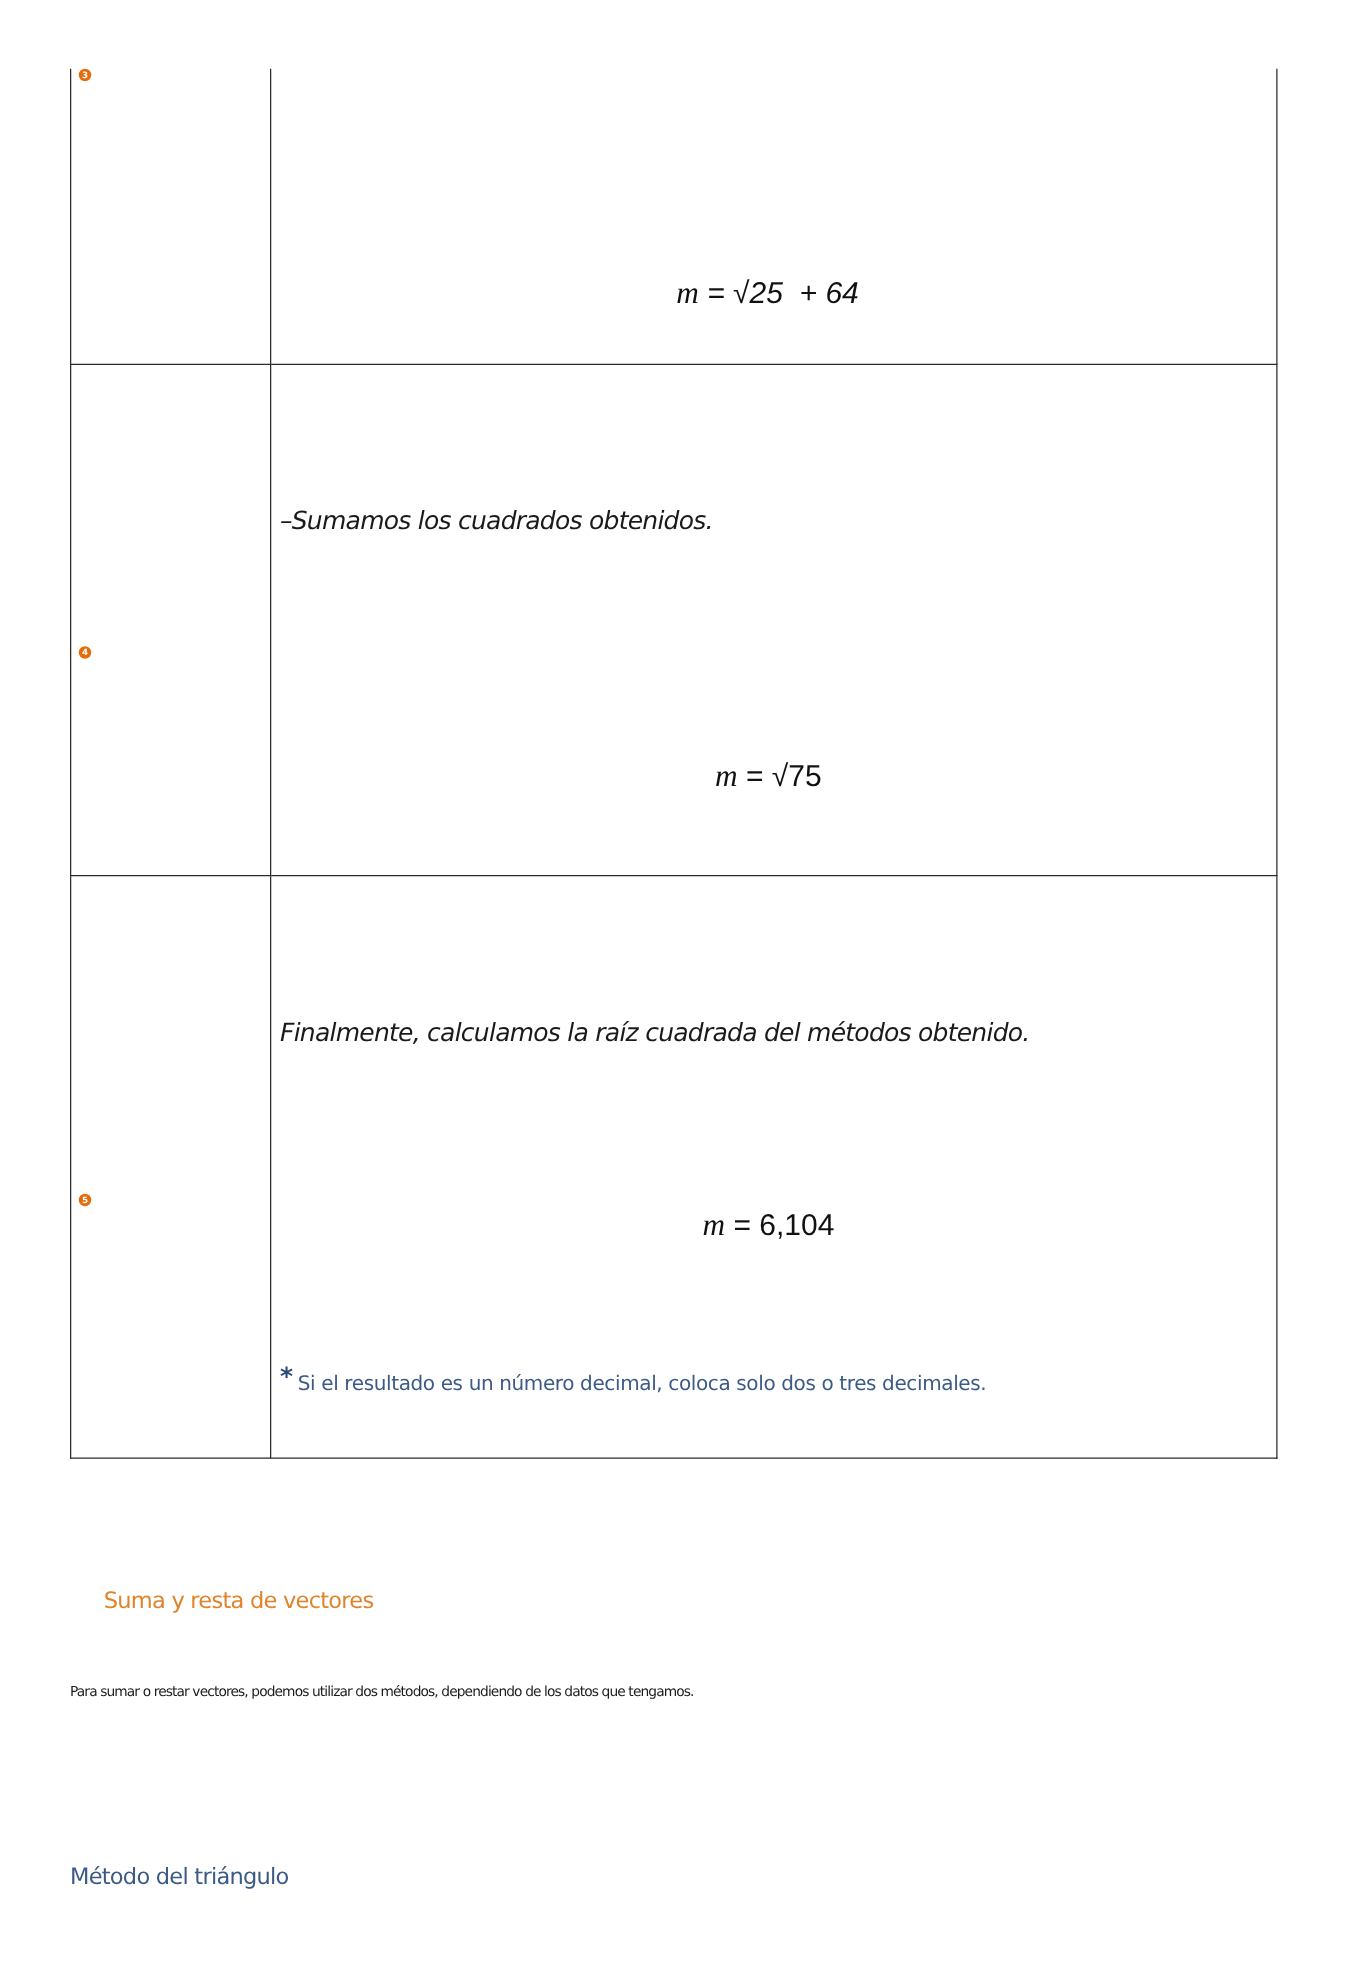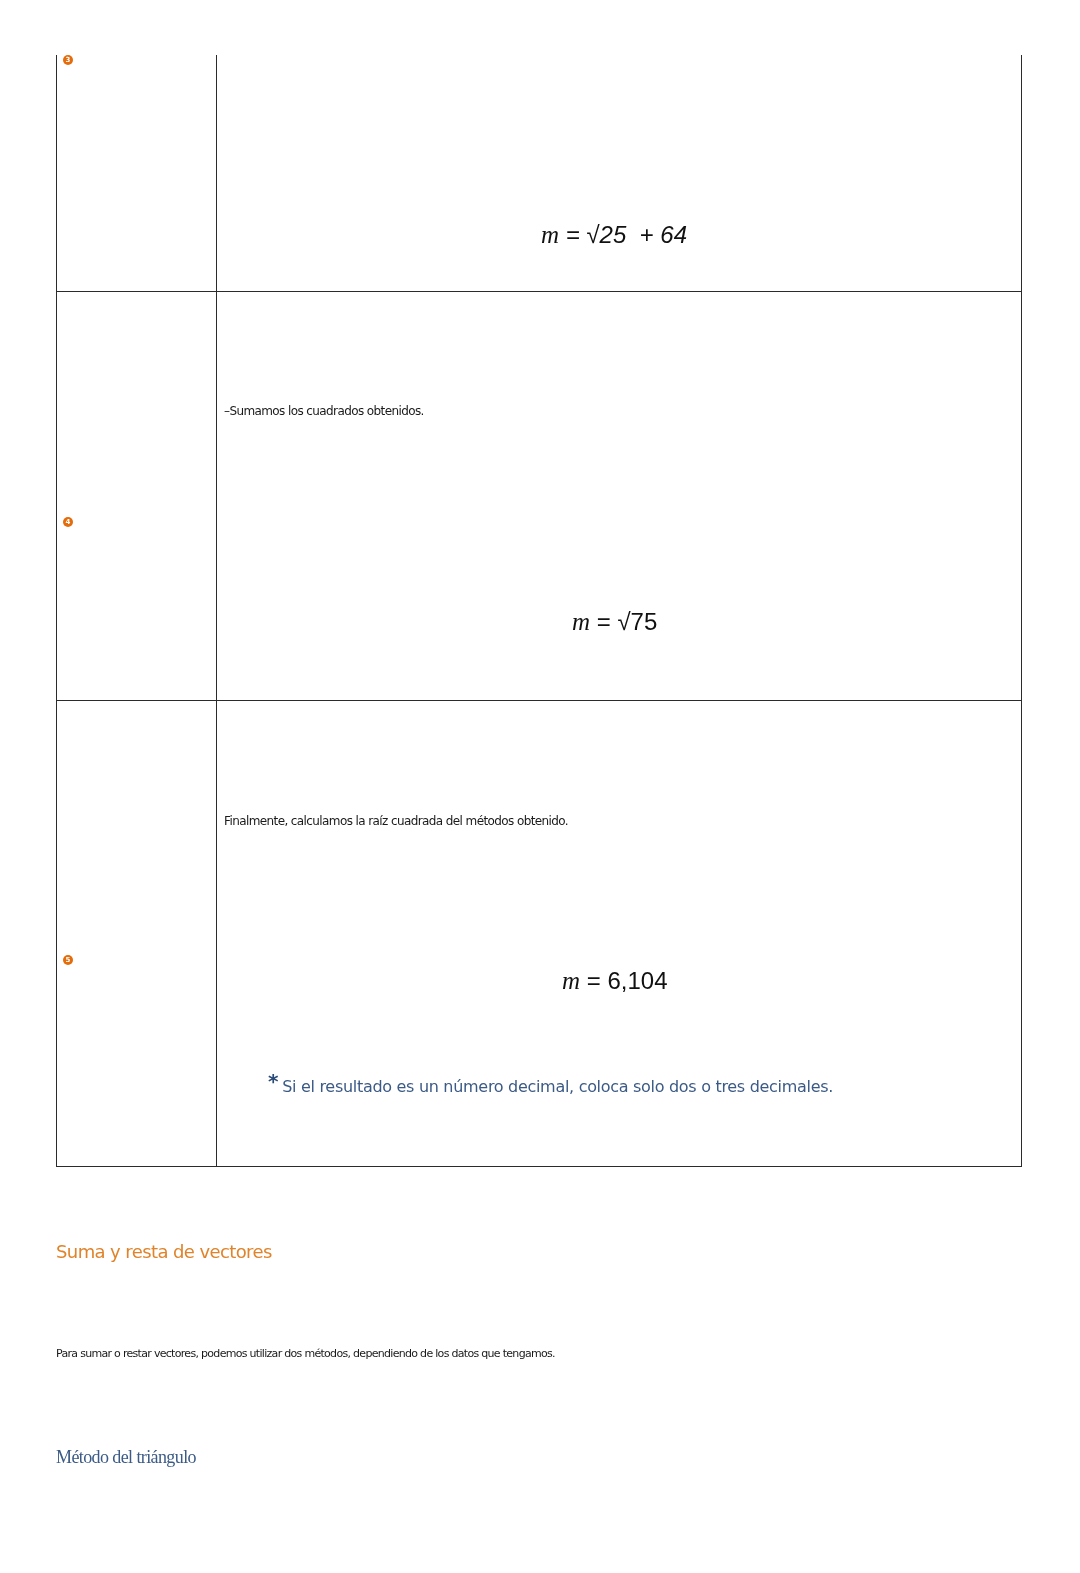--- a/index.html
+++ b/index.html
@@ -45,24 +45,25 @@
       font-size: 7px;
       line-height: 10px;
       text-align: center;
       font-family: "DejaVu Sans", sans-serif;
       font-weight: bold;
     }
     .step-text {
       position: absolute;
       left: 7px;
       font-family: "DejaVu Sans", sans-serif;
-      font-size: 12px;
+      font-size: 20px;
       letter-spacing: -0.6px;
       color: #1a1a1a;
       white-space: nowrap;
+      font-style: italic;
     }
     .formula {
       position: absolute;
       font-family: "Liberation Sans", sans-serif;
       font-size: 24px;
       color: #111111;
       white-space: nowrap;
     }
     .formula .var {
       font-family: "Liberation Serif", serif;
@@ -137,25 +138,25 @@
   <tr style="height:466px;">
     <td class="col-num">
       <span class="step-badge" style="top:254px;">5</span>
     </td>
     <td class="col-body">
       <div class="step-text" style="top:113px;">Finalmente, calculamos la raíz cuadrada del métodos obtenido.</div>
       <div class="formula" style="left:345px; top:266px;">
         <span class="var">m</span>
         <span>= 6,104</span>
       </div>
-      <div class="note" style="top:372px;margin-left:44px;">
+      <div class="note" style="top:392px;">
         <span class="star">*</span><span>Si el resultado es un número decimal, coloca solo dos o tres decimales.</span>
       </div>
     </td>
   </tr>
 </tbody>
   </table>
 
-<div class="section-heading heading-orange" style="top:1241px;">Suma y resta de vectores</div>
+<div class="section-heading heading-orange" style="top:1270px;margin-left:27px;">Suma y resta de vectores</div>
 
 <div class="paragraph" style="top:1347px;">Para sumar o restar vectores, podemos utilizar dos métodos, dependiendo de los datos que tengamos.</div>
 
-<div class="section-heading heading-blue" style="top:1447px;font-family:Liberation Serif, serif;">Método del triángulo</div>
+<div class="section-heading heading-blue" style="top:1491px;">Método del triángulo</div>
 
 </body></html>

